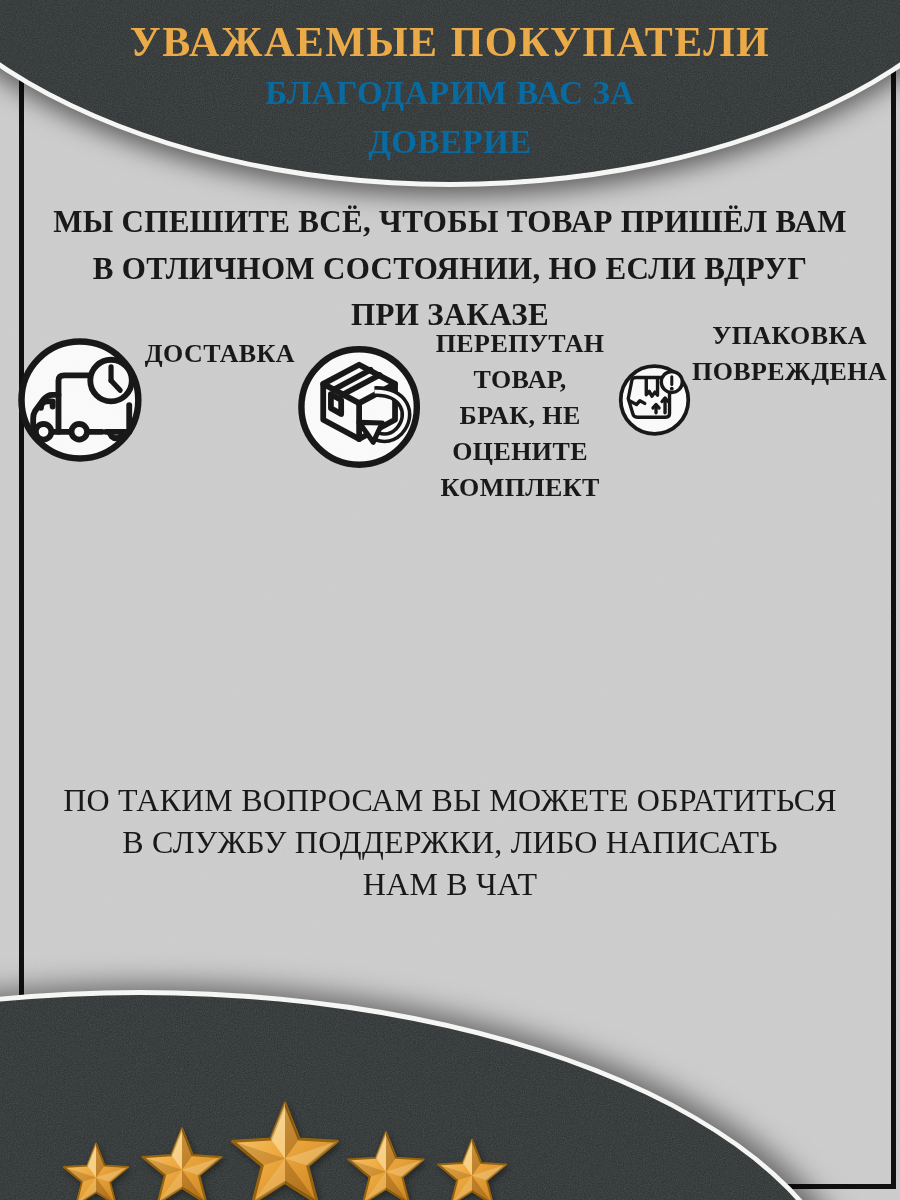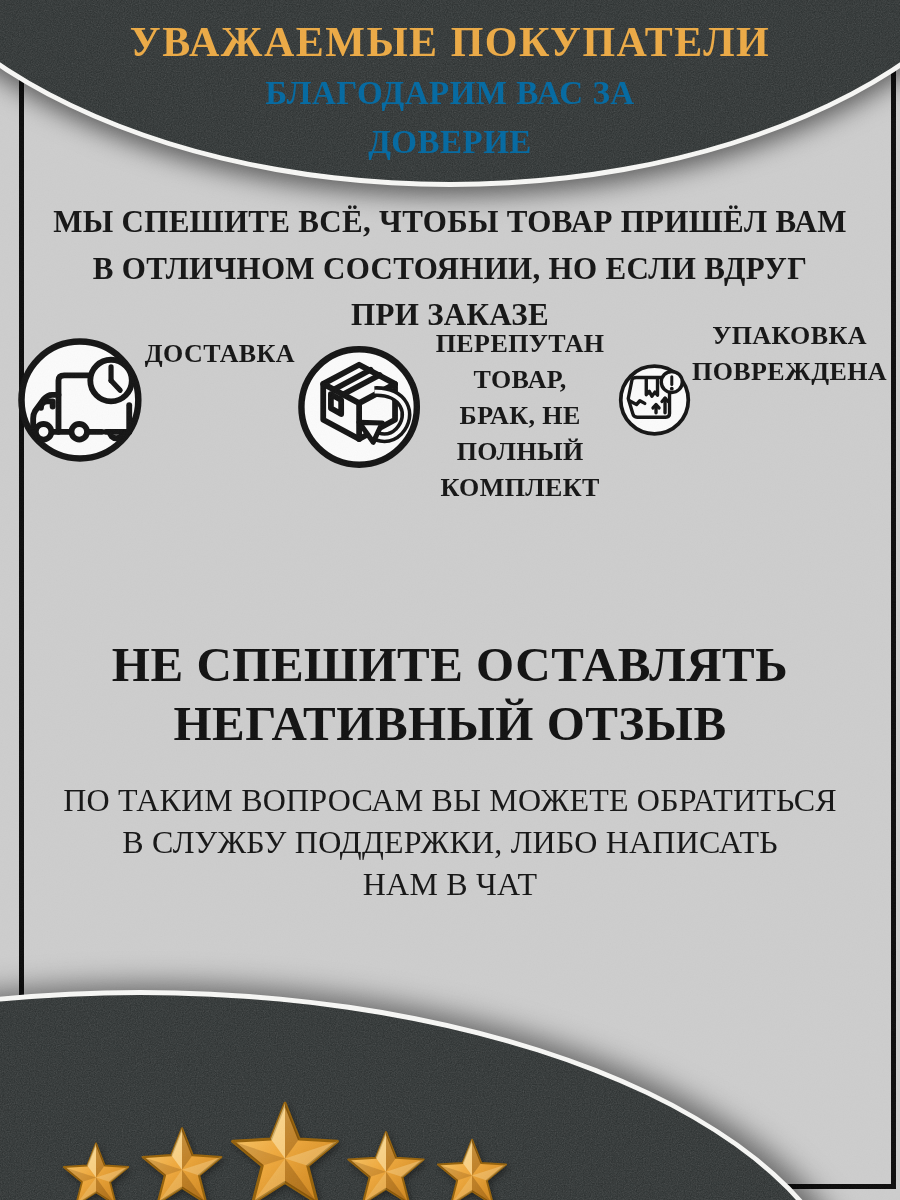--- a/index.html
+++ b/index.html
@@ -145,21 +145,21 @@
           <path d="M60,73 L118,42"></path>
           <path d="M74,81 L132,50"></path>
           <path d="M56,80 L72,89 L72,111 L56,102 Z"></path>
         </g>
         <path d="M124,76 C170,74 186,112 162,138 C148,152 130,150 120,140" fill="none" stroke="#141414" stroke-width="17"></path>
         <path d="M124,76 C170,74 186,112 162,138 C148,152 130,150 120,140" fill="none" stroke="#fbfbfb" stroke-width="6"></path>
         <polygon points="100,124 136,125 122,155" fill="#fbfbfb" stroke="#141414" stroke-width="8" stroke-linejoin="round"></polygon>
       </svg>
       <div class="issue-label">
         <div>ПЕРЕПУТАН ТОВАР,</div>
-        <div>БРАК, НЕ ПОЛНЫЙ</div>
+        <div>БРАК, НЕ ОЦЕНИТЕ</div>
         <div>КОМПЛЕКТ</div>
       </div>
     </div>
 
     <div class="issue-col c3">
       <svg class="icon-svg" width="164" height="164" viewBox="0 0 200 200">
         <circle cx="100" cy="100" r="90" fill="#fbfbfb" stroke="#141414" stroke-width="10"></circle>
         <g fill="none" stroke="#141414" stroke-width="9" stroke-linecap="round" stroke-linejoin="round">
           <path d="M52,40 H130 Q140,40 140,50 V136 Q140,146 130,146 H54 Q44,146 42,136 L30,96 L40,46 Q42,40 52,40 Z"></path>
           <path d="M78,42 V86 L86,77 L93,90 L101,79 L108,87 V42"></path>
@@ -173,24 +173,20 @@
         <path d="M146,38 V59" fill="none" stroke="#141414" stroke-width="8" stroke-linecap="round"></path>
         <circle cx="146" cy="70" r="5" fill="#141414"></circle>
       </svg>
       <div class="issue-label">
         <div>УПАКОВКА</div>
         <div>ПОВРЕЖДЕНА</div>
       </div>
     </div>
   </div>
 
-  <div class="layer warning">
-    <div>НЕ СПЕШИТЕ ОСТАВЛЯТЬ</div>
-    <div>НЕГАТИВНЫЙ ОТЗЫВ</div>
-  </div>
 
   <div class="layer support">
     <div>ПО ТАКИМ ВОПРОСАМ ВЫ МОЖЕТЕ ОБРАТИТЬСЯ</div>
     <div>В СЛУЖБУ ПОДДЕРЖКИ, ЛИБО НАПИСАТЬ</div>
     <div>НАМ В ЧАТ</div>
   </div>
 
   <div class="ellipse footer-ellipse">
     <svg class="noise" preserveAspectRatio="none">
       <rect width="100%" height="100%" filter="url(#grainF)"></rect>

